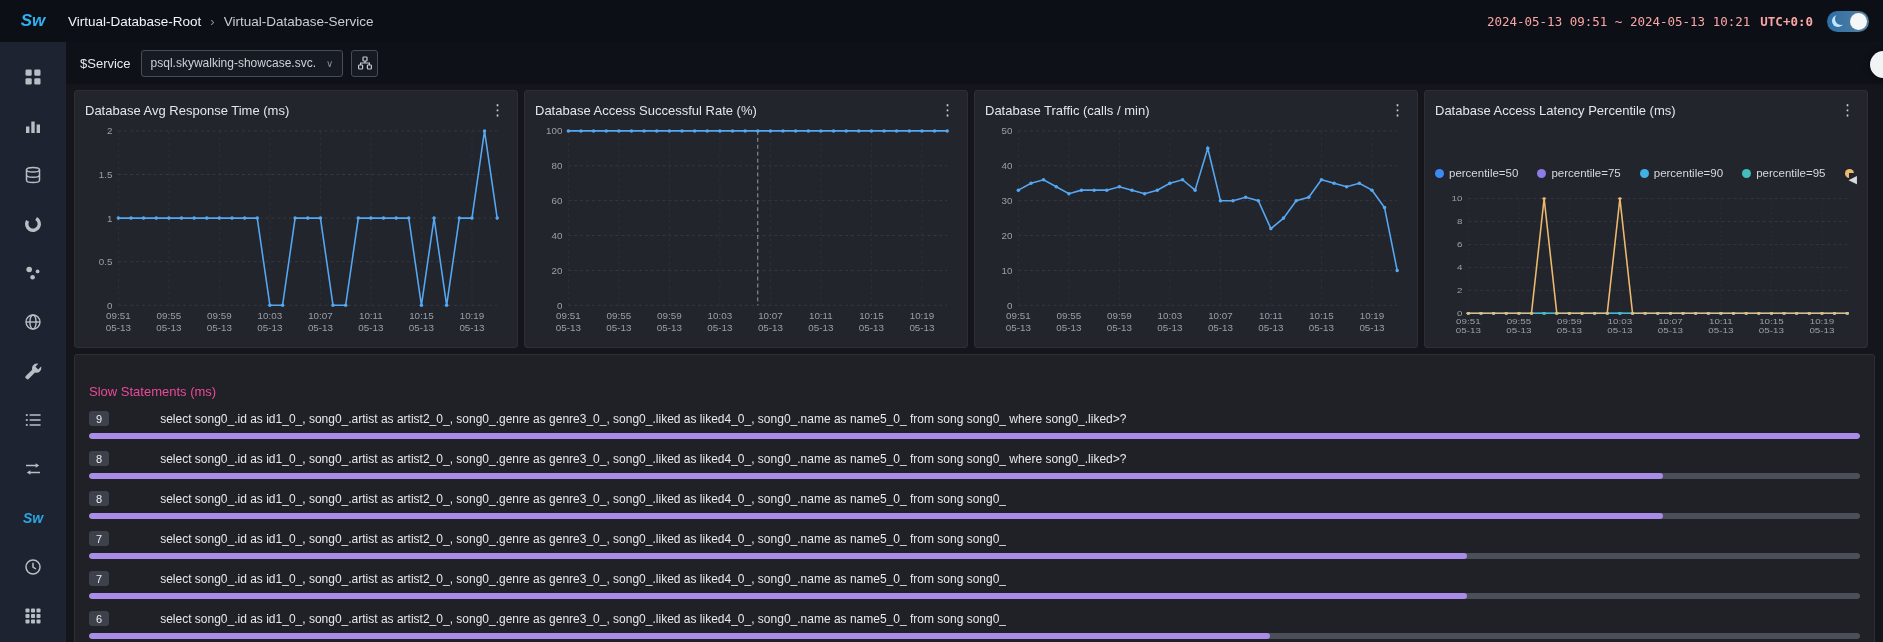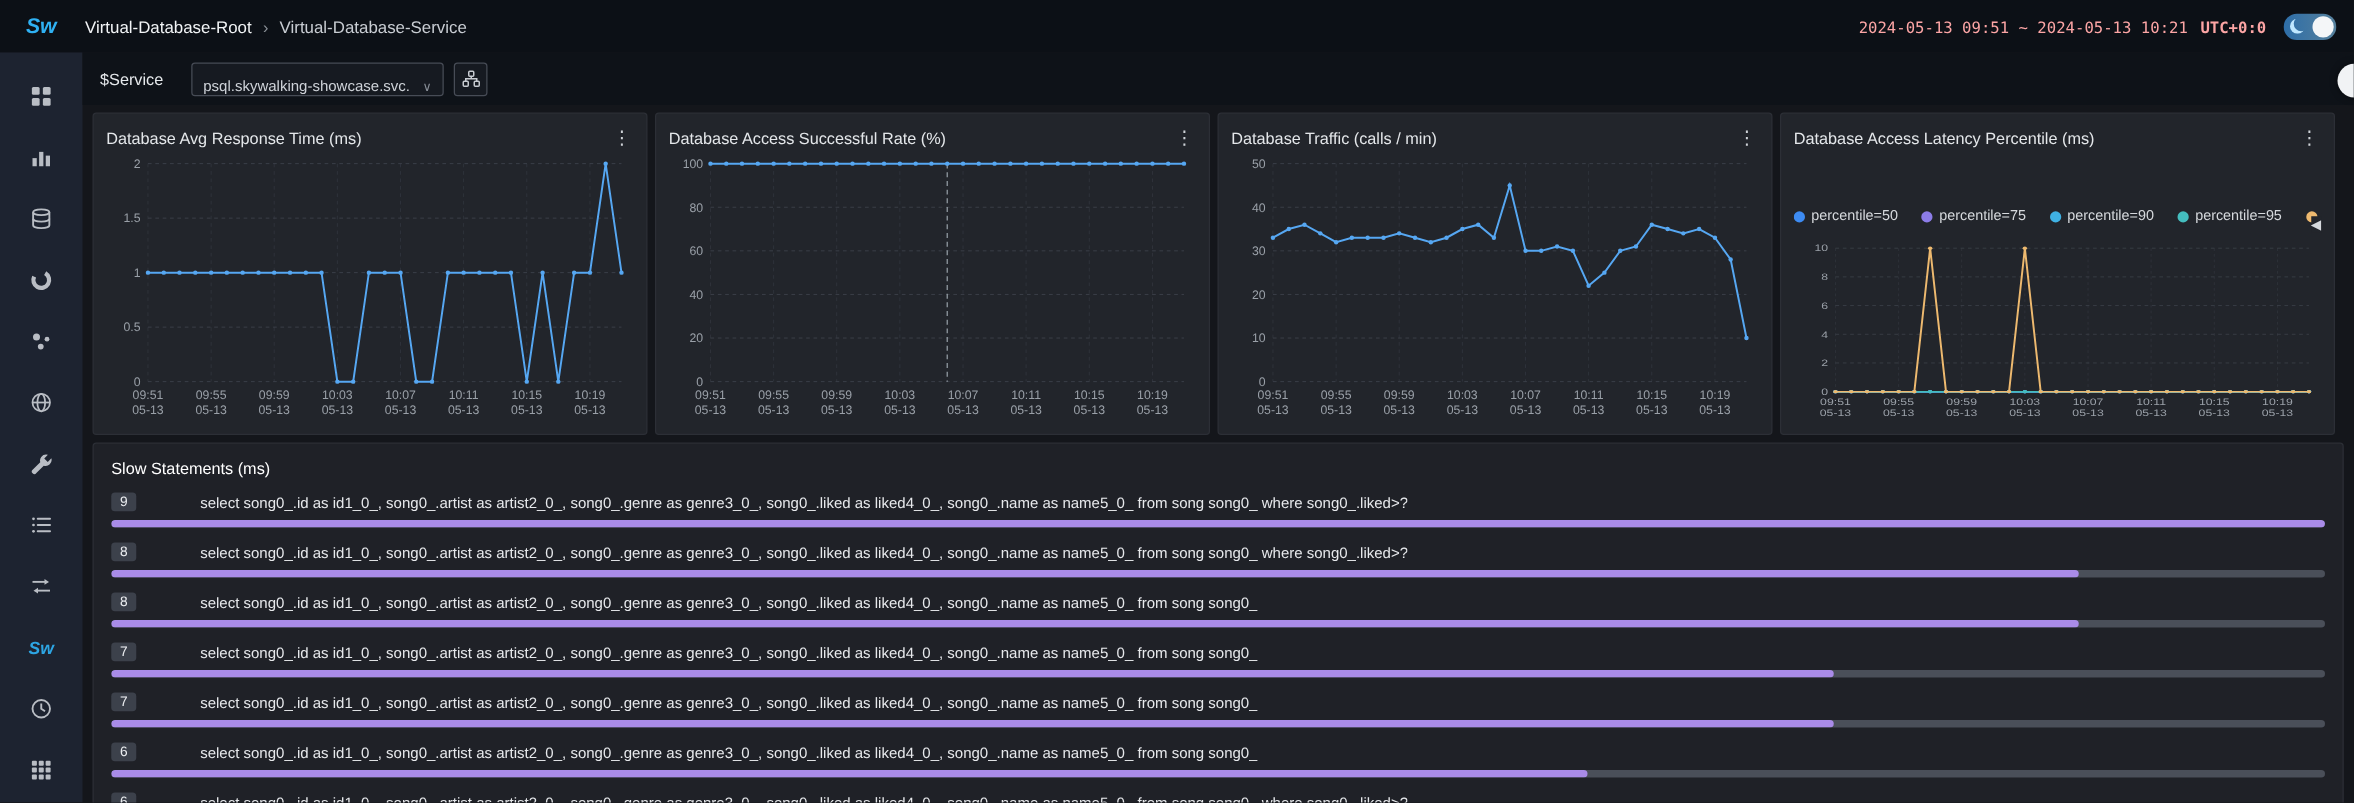--- a/index.html
+++ b/index.html
@@ -27,23 +27,23 @@
   .body-row { flex:1; display:flex; min-height:0; }
   aside { width:66px; flex:0 0 66px; background:#1d2330; display:flex; flex-direction:column; align-items:center;
     padding-top:24px; gap:27px; }
   .side-item { width:30px; height:22px; display:flex; align-items:center; justify-content:center; cursor:pointer; opacity:.92; }
   .sw-mini { color:#2fb1f3; font-weight:bold; font-style:italic; font-size:14px; }
   main { flex:1; display:flex; flex-direction:column; min-width:0; }
 
   
   .service-bar { flex:0 0 42px; height:42px; background:#0e1218; display:flex; align-items:center;
     padding:0 14px; gap:8px; position:relative; }
-  .service-label { color:#e6e9ec; font-size:13px; margin-right:14px; }
+  .service-label { color:#e6e9ec; font-size:13px; margin-right:2px; }
   .service-select { height:27px; min-width:198px; background:#161a21; border:1px solid #474c56; border-radius:3px;
-    display:flex; align-items:flex-end; justify-content:space-between; gap:10px; padding:0 9px;
+    display:flex; align-items:center; justify-content:space-between; gap:10px; padding:0 9px;
     color:#ced2d8; font-size:12px; cursor:pointer; }
   .chevron { color:#878d96; font-size:10px; }
   .topo-btn { width:27px; height:27px; background:#161a21; border:1px solid #474c56; border-radius:3px;
     display:flex; align-items:center; justify-content:center; cursor:pointer; }
   .float-circle { position:absolute; right:-14px; top:9px; width:27px; height:27px; border-radius:50%;
     background:#f1f3f5; box-shadow:0 0 6px rgba(0,0,0,.5); cursor:pointer; }
 
   
   .charts { display:flex; gap:6px; padding:6px 15px 0 8px; }
   .panel { flex:1; min-width:0; height:258px; background:#22252b; border:1px solid #2c2f36; border-radius:3px;
@@ -58,21 +58,21 @@
   .legend-arrow { position:absolute; right:0; top:6px; color:#d6d9dd; font-size:11px; cursor:pointer; background:#22252b; }
   svg.chart { width:100%; display:block; }
   .hgrid { stroke:#3b3f48; stroke-dasharray:3 3; stroke-width:.8; }
   .vgrid { stroke:#2f333b; stroke-dasharray:3 3; stroke-width:.8; }
   .tick  { fill:#9aa0a8; font-size:10px; font-family:"Liberation Sans",sans-serif; }
   .cross { stroke:#98a0a8; stroke-dasharray:4 3; stroke-width:1; }
 
   
   .slow-panel { margin:6px 8px 0 8px; height:360px; background:#1f2127; border:1px solid #2c2f36; border-radius:3px;
     padding:12px 14px; }
-  .slow-title { font-size:13px; color:#ffffff; font-weight:normal; margin-bottom:10px; }
+  .slow-title { font-size:13px; color:#ec4899; font-weight:normal; margin-bottom:10px;margin-top:17px; }
   .slow-row { margin-top:11px; }
   .slow-row-top { display:flex; align-items:center; gap:10px; height:17px; }
   .badge { background:#3c414b; color:#eceef1; font-size:11px; border-radius:3px; padding:1.5px 7px; min-width:13px;
     text-align:center; flex:0 0 auto; }
   .query { font-size:12px; color:#e7e9ec; white-space:nowrap; overflow:hidden; cursor:pointer;margin-left:41px; }
   .track { margin-top:6px; height:6px; background:#4a4f59; border-radius:3px; overflow:hidden; }
   .fill { height:100%; background:#a98be8; border-radius:3px; }
 </style>
 </head>
 <body>

